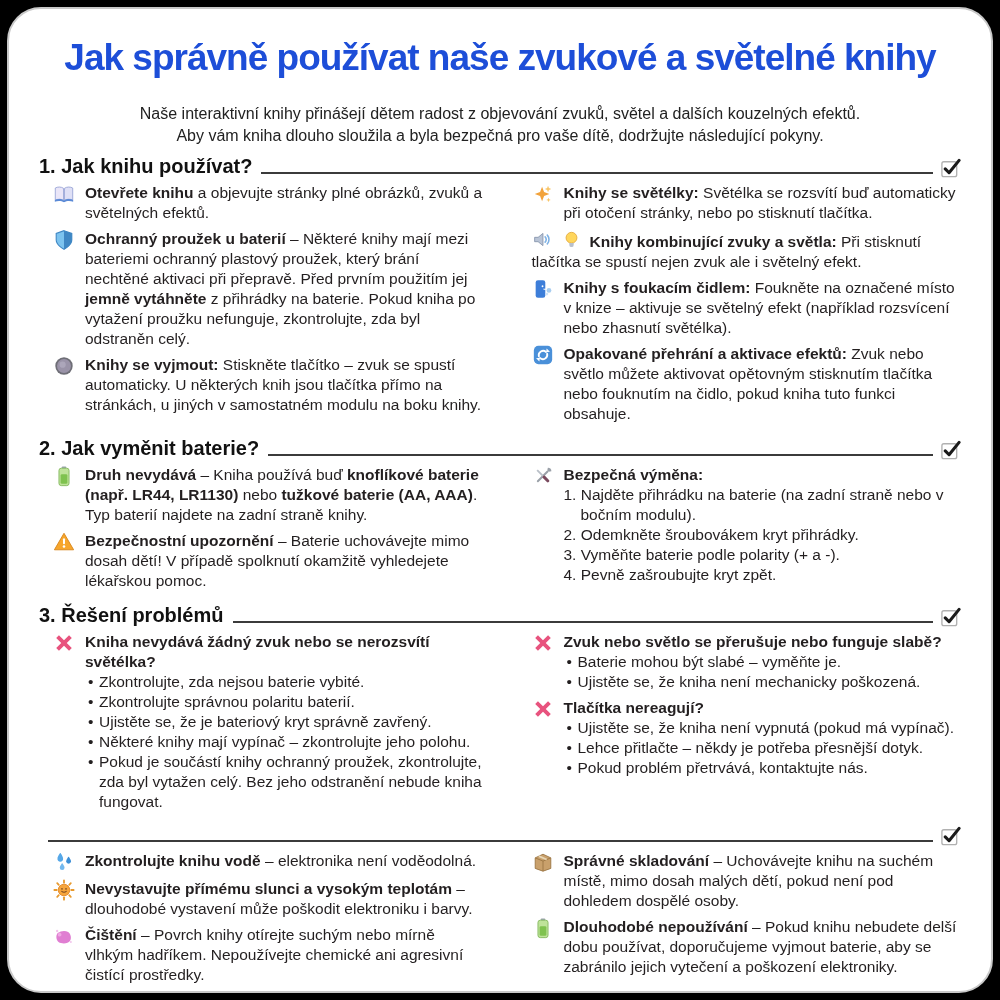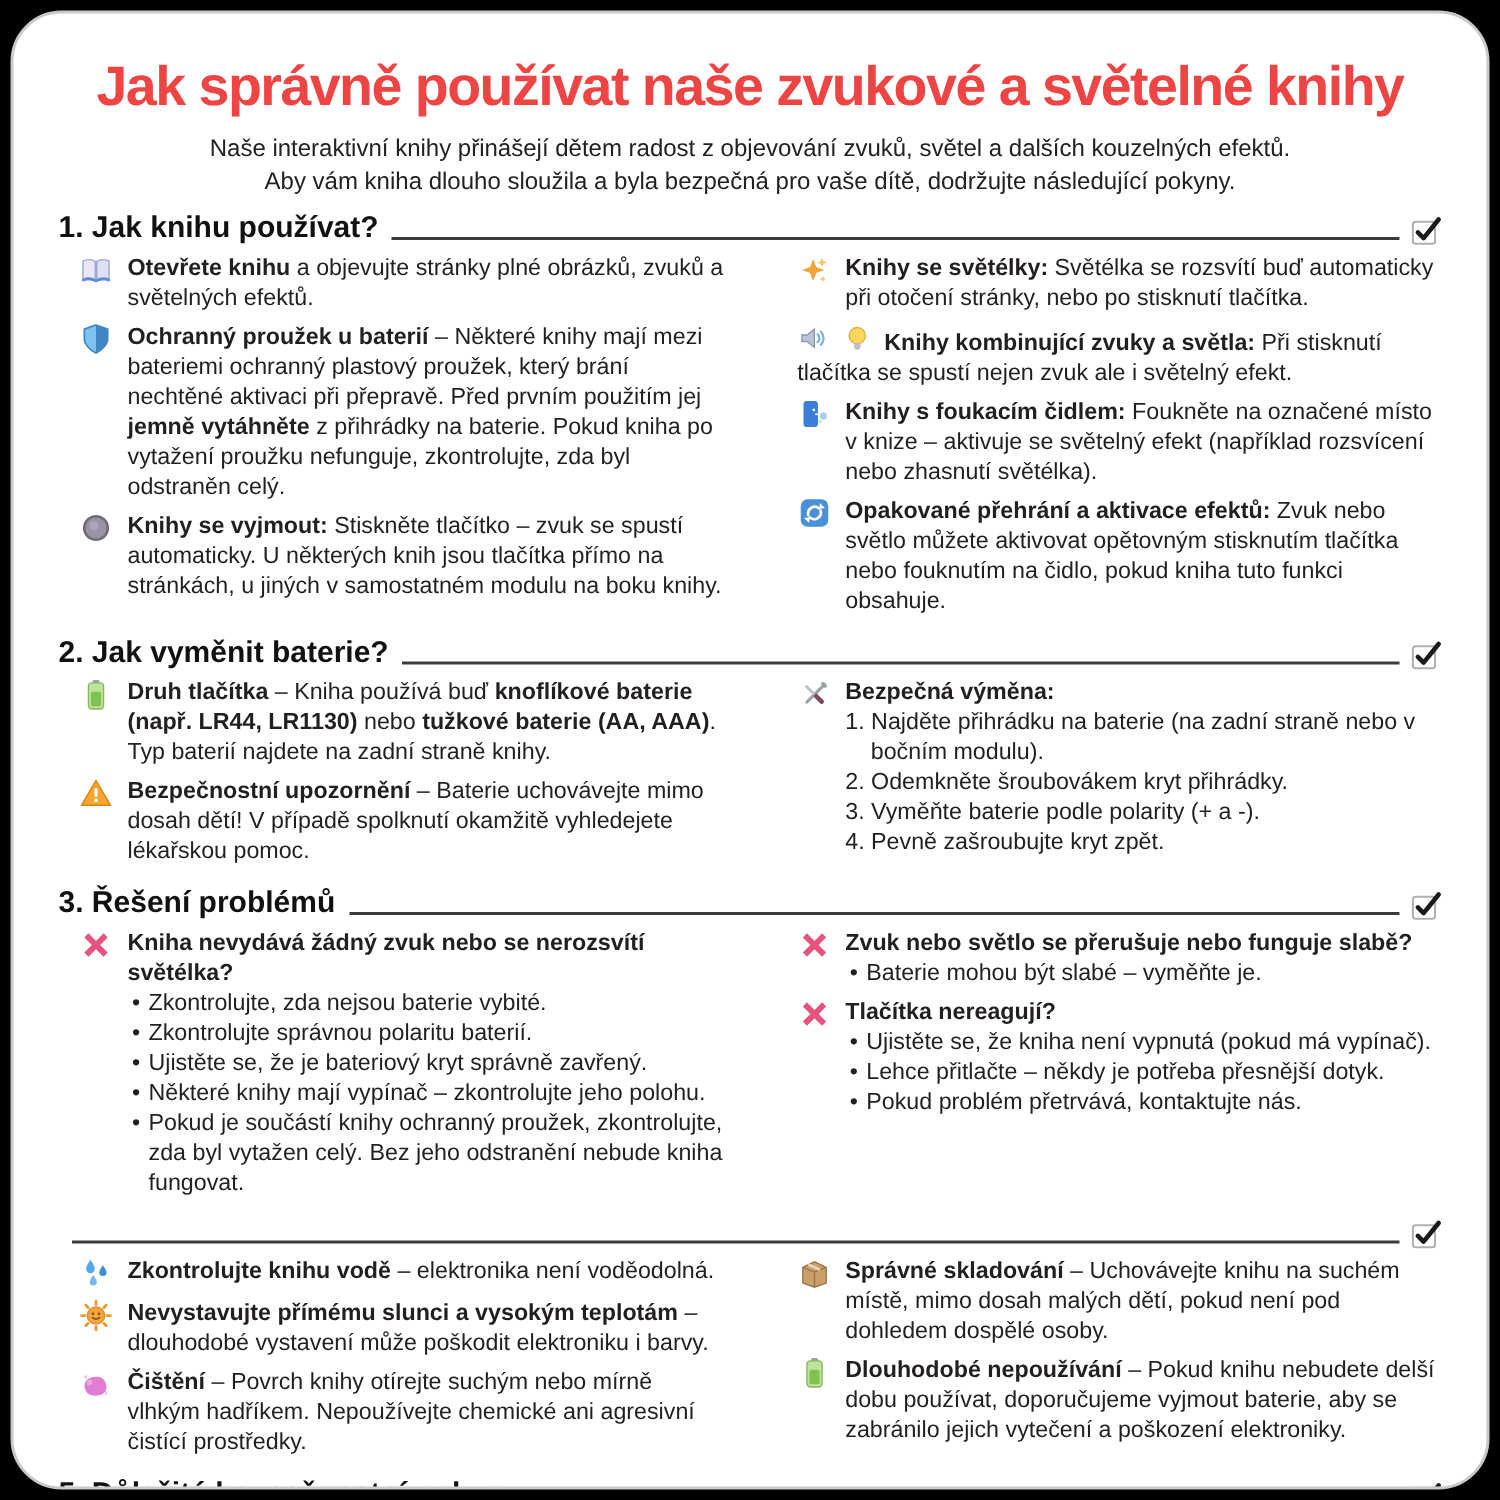--- a/index.html
+++ b/index.html
@@ -1,20 +1,20 @@
 <!DOCTYPE html>
 <html><head>
 <meta charset="utf-8">
 <style>
   html,body{margin:0;padding:0;width:1000px;height:1000px;background:#000;
     font-family:"Liberation Sans",sans-serif;color:#231f20;}
   .frame{position:absolute;inset:7px;background:#fff;border:2px solid #c9c9c9;
     border-radius:34px;box-sizing:border-box;padding:20px 30px 16px 30px;overflow:hidden;}
-  h1{margin:8px 0 10px 0;text-align:center;font-size:37px;font-weight:700;
-    letter-spacing:-1px;color:#ef4444;}
+  h1{margin:8px 0 24px 0;text-align:center;font-size:37px;font-weight:700;
+    letter-spacing:-1px;color:#1d4ed8;}
   .subtitle{margin:0 0 8px 0;text-align:center;font-size:16px;line-height:1.38;color:#222;}
   .sec{margin-bottom:7px;}
   .sec-head{display:flex;align-items:flex-end;margin-bottom:5px;}
   .sec-head h2{margin:0;font-size:20px;font-weight:700;color:#111;white-space:nowrap;}
   .rule{flex:1;border-bottom:2.5px solid #3b3b3b;margin:0 7px 4px 9px;}
   .chk{width:21px;height:21px;flex:0 0 auto;margin-bottom:0;}
   .chk svg{width:21px;height:21px;display:block;}
   .cols{display:grid;grid-template-columns:1fr 1fr;column-gap:35px;}
   .item{display:flex;margin:0 0 6px 14px;}
   .item .ic{flex:0 0 24px;width:24px;height:22px;margin-right:8px;margin-top:0px;}
@@ -143,21 +143,21 @@
         <div class="cols">
           <div class="col">
             <div class="item">
               <span class="ic">
                 <svg viewBox="0 0 24 24">
                   <rect x="9.5" y="1.5" width="5" height="2.5" rx="1" fill="#9aa2ad"></rect>
                   <rect x="6.5" y="3.5" width="11" height="19" rx="2.5" fill="#bfe39a" stroke="#84b95e"></rect>
                   <rect x="8.3" y="10" width="7.4" height="10.5" rx="1.5" fill="#7fc24f"></rect>
                 </svg>
               </span>
-              <div class="txt"><span class="b">Druh tlačítka</span><span> – Kniha používá buď </span><span class="b">knoflíkové baterie (např. LR44, LR1130)</span><span> nebo </span><span class="b">tužkové baterie (AA, AAA)</span><span>. Typ baterií najdete na zadní straně knihy.</span></div>
+              <div class="txt"><span class="b">Druh nevydává</span><span> – Kniha používá buď </span><span class="b">knoflíkové baterie (např. LR44, LR1130)</span><span> nebo </span><span class="b">tužkové baterie (AA, AAA)</span><span>. Typ baterií najdete na zadní straně knihy.</span></div>
             </div>
             <div class="item">
               <span class="ic">
                 <svg viewBox="0 0 24 24">
                   <path d="M12 2.5L22.5 20.5H1.5Z" fill="#f7a62c" stroke="#d8861a" stroke-linejoin="round"></path>
                   <rect x="10.9" y="8" width="2.2" height="6.5" rx="1.1" fill="#fff"></rect>
                   <circle cx="12" cy="17" r="1.4" fill="#fff"></circle>
                 </svg>
               </span>
               <div class="txt"><span class="b">Bezpečnostní upozornění</span><span> – Baterie uchovávejte mimo dosah dětí! V případě spolknutí okamžitě vyhledejete lékařskou pomoc.</span></div>
@@ -204,21 +204,21 @@
               <div class="txt"><span class="b">Kniha nevydává žádný zvuk nebo se nerozsvítí světélka?</span><div class="bullet">Zkontrolujte, zda nejsou baterie vybité.</div><div class="bullet">Zkontrolujte správnou polaritu baterií.</div><div class="bullet">Ujistěte se, že je bateriový kryt správně zavřený.</div><div class="bullet">Některé knihy mají vypínač – zkontrolujte jeho polohu.</div><div class="bullet">Pokud je součástí knihy ochranný proužek, zkontrolujte, zda byl vytažen celý. Bez jeho odstranění nebude kniha fungovat.</div></div>
             </div>
           </div>
           <div class="col">
             <div class="item">
               <span class="ic">
                 <svg viewBox="0 0 24 24">
                   <path d="M3.5 6.5L6.5 3.5 12 9 17.5 3.5 20.5 6.5 15 12 20.5 17.5 17.5 20.5 12 15 6.5 20.5 3.5 17.5 9 12Z" fill="#e8537e"></path>
                 </svg>
               </span>
-              <div class="txt"><span class="b">Zvuk nebo světlo se přerušuje nebo funguje slabě?</span><div class="bullet">Baterie mohou být slabé – vyměňte je.</div></div>
+              <div class="txt"><span class="b">Zvuk nebo světlo se přerušuje nebo funguje slabě?</span><div class="bullet">Baterie mohou být slabé – vyměňte je.</div><div class="bullet">Ujistěte se, že kniha není mechanicky poškozená.</div></div>
             </div>
             <div class="item">
               <span class="ic">
                 <svg viewBox="0 0 24 24">
                   <path d="M3.5 6.5L6.5 3.5 12 9 17.5 3.5 20.5 6.5 15 12 20.5 17.5 17.5 20.5 12 15 6.5 20.5 3.5 17.5 9 12Z" fill="#e8537e"></path>
                 </svg>
               </span>
               <div class="txt"><span class="b">Tlačítka nereagují?</span><div class="bullet">Ujistěte se, že kniha není vypnutá (pokud má vypínač).</div><div class="bullet">Lehce přitlačte – někdy je potřeba přesnější dotyk.</div><div class="bullet">Pokud problém přetrvává, kontaktujte nás.</div></div>
             </div>
           </div>

